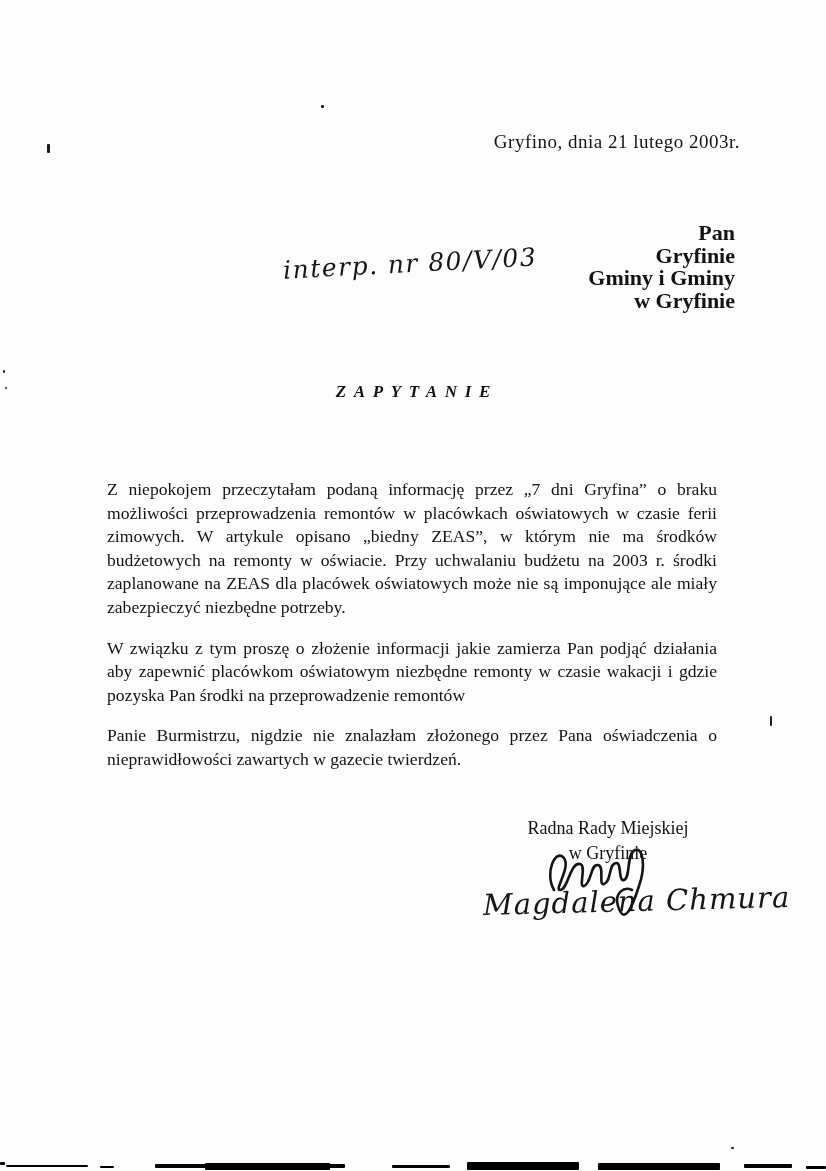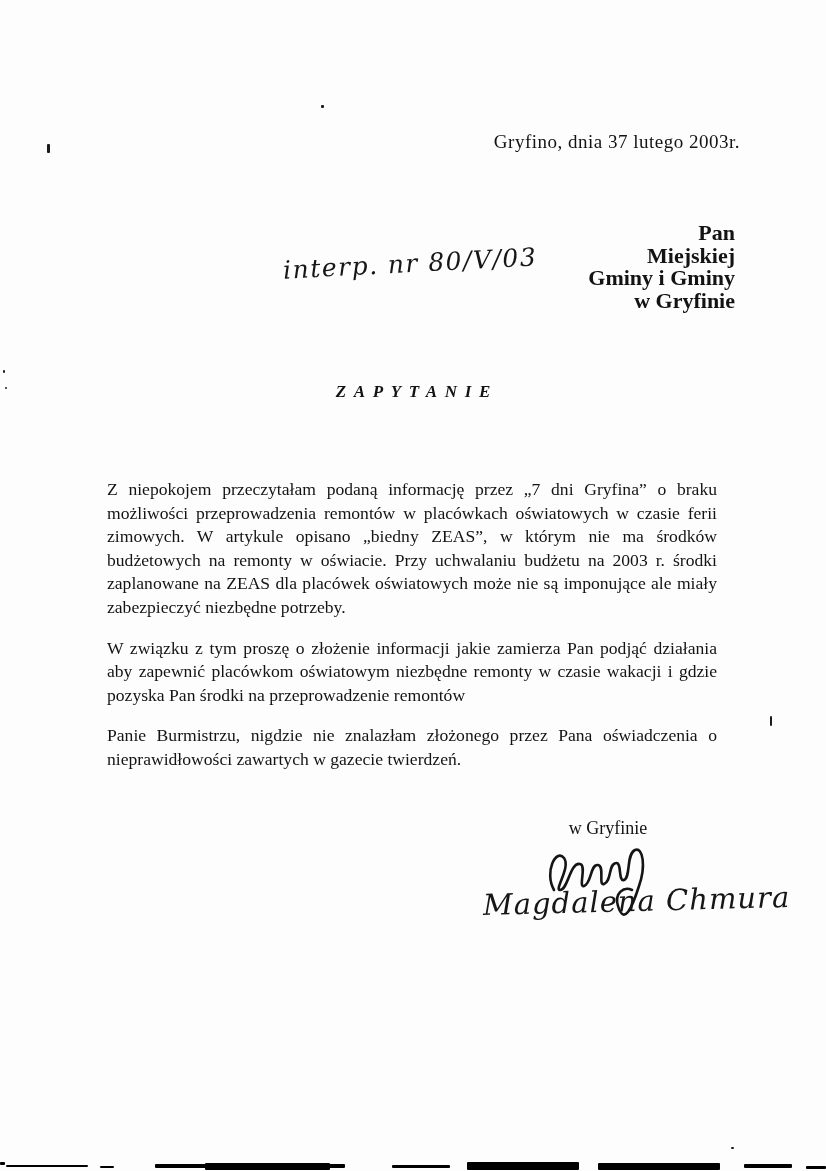--- a/index.html
+++ b/index.html
@@ -57,40 +57,41 @@
 
 <div class="page">
 
   <span class="speck" style="left:47px;top:144px;width:3px;height:9px;"></span>
   <span class="speck" style="left:321px;top:105px;width:3px;height:3px;"></span>
   <span class="speck" style="left:3px;top:370px;width:2px;height:3px;"></span>
   <span class="speck" style="left:5px;top:387px;width:2px;height:2px;"></span>
   <span class="speck" style="left:770px;top:716px;width:2px;height:10px;"></span>
   <span class="speck" style="left:731px;top:1147px;width:3px;height:2px;"></span>
 
-  <div class="date-line">Gryfino, dnia 37 lutego 2003r.</div>
+  <div class="date-line">Gryfino, dnia 21 lutego 2003r.</div>
 
   <div class="recipient">
     <div>Pan</div>
-    <div>Miejskiej</div>
+    <div>Gryfinie</div>
     <div>Gminy i Gminy</div>
     <div>w Gryfinie</div>
   </div>
 
   <div class="handnote">interp. nr 80/V/03</div>
 
   <div class="letter-title">ZAPYTANIE</div>
 
   <div class="letter-body">
     <p>Z niepokojem przeczytałam podaną informację przez „7 dni Gryfina”  o braku możliwości przeprowadzenia remontów w placówkach oświatowych w czasie ferii zimowych. W artykule opisano „biedny ZEAS”, w którym nie ma środków budżetowych na remonty w oświacie. Przy uchwalaniu budżetu na 2003 r. środki zaplanowane na ZEAS dla placówek oświatowych może nie są imponujące ale miały zabezpieczyć niezbędne potrzeby.</p>
     <p>W związku z tym proszę o złożenie informacji jakie zamierza Pan podjąć działania aby zapewnić placówkom oświatowym niezbędne remonty w czasie wakacji i gdzie pozyska Pan środki na przeprowadzenie remontów</p>
     <p>Panie Burmistrzu, nigdzie nie znalazłam złożonego przez Pana oświadczenia o nieprawidłowości zawartych w gazecie twierdzeń.</p>
   </div>
 
   <div class="closing">
+    <div>Radna Rady Miejskiej</div>
     <div>w Gryfinie</div>
   </div>
 
   <svg class="signature-svg" width="120" height="90" viewBox="0 0 120 90">
     <path d="M14,52 C4,34 16,10 24,20 C31,29 14,52 20,52 C28,52 30,24 40,26 C47,27 38,50 44,48 C52,45 50,26 58,27 C65,28 58,48 64,46 C72,43 68,26 76,25 C82,24 78,44 84,42 C91,39 86,16 95,12 C103,9 106,28 99,48 C92,70 84,88 78,68 C74,55 84,48 92,52" fill="none" stroke="#151515" stroke-width="2.6" stroke-linecap="round" stroke-linejoin="round"></path>
   </svg>
 
   <div class="signature-name">Magdalena Chmura</div>
 
   <div>

